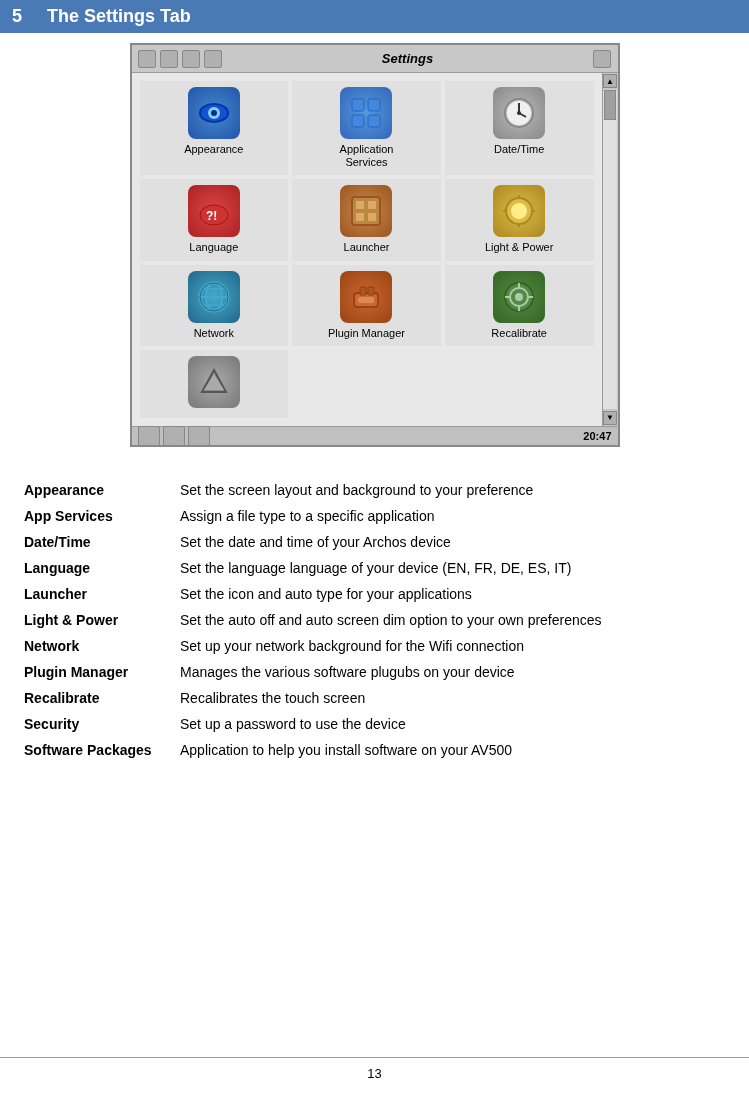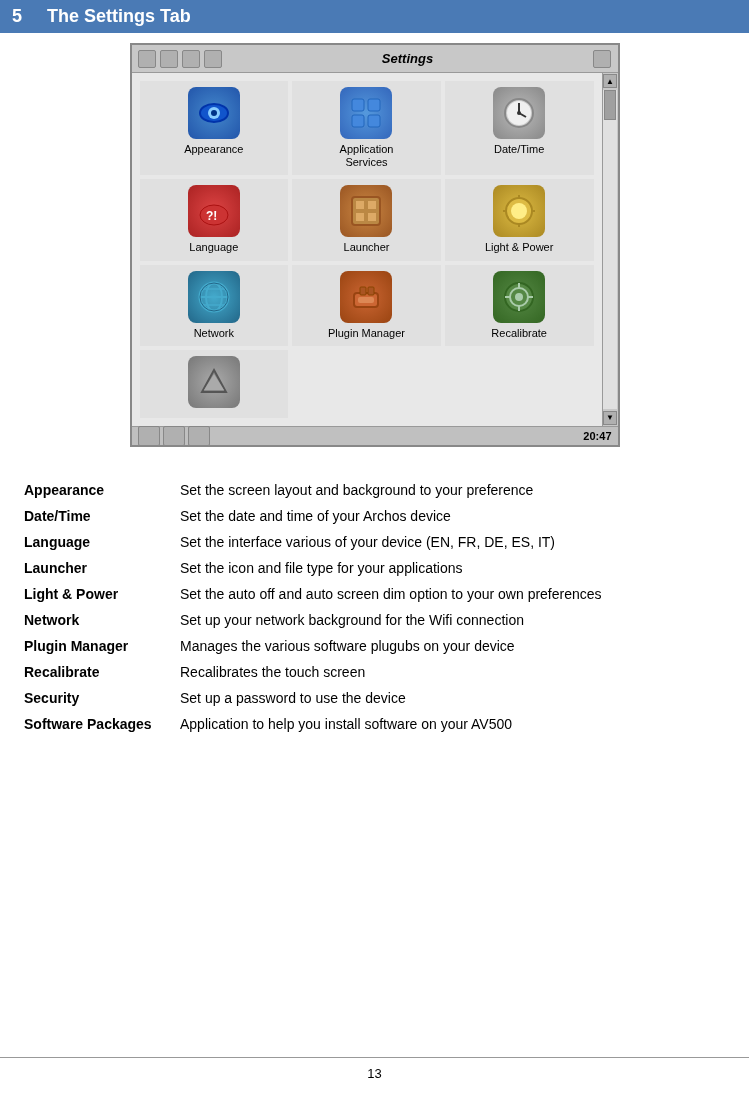--- a/index.html
+++ b/index.html
@@ -425,30 +425,34 @@
   </div>
 
   <div class="content-area">
     <table class="settings-table">
       <tbody id="definitions-tbody">
       <tr>
             <td class="term">Appearance</td>
             <td class="def">Set the screen layout and background to your preference</td>
           </tr>
           <tr>
+            <td class="term">App Services</td>
+            <td class="def">Assign a file type to a specific application</td>
+          </tr>
+          <tr>
             <td class="term">Date/Time</td>
             <td class="def">Set the date and time of your Archos device</td>
           </tr>
           <tr>
             <td class="term">Language</td>
-            <td class="def">Set the interface various of your device (EN, FR, DE, ES, IT)</td>
+            <td class="def">Set the language language of your device (EN, FR, DE, ES, IT)</td>
           </tr>
           <tr>
             <td class="term">Launcher</td>
-            <td class="def">Set the icon and file type for your applications</td>
+            <td class="def">Set the icon and auto type for your applications</td>
           </tr>
           <tr>
             <td class="term">Light &amp; Power</td>
             <td class="def">Set the auto off and auto screen dim option to your own preferences</td>
           </tr>
           <tr>
             <td class="term">Network</td>
             <td class="def">Set up your network background for the Wifi connection</td>
           </tr>
           <tr>

